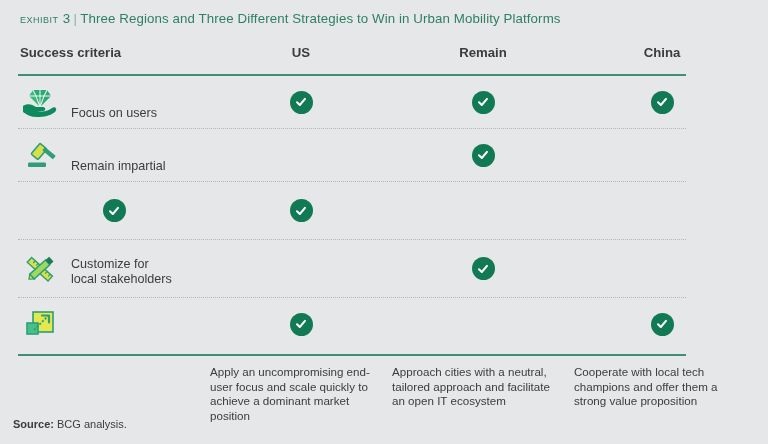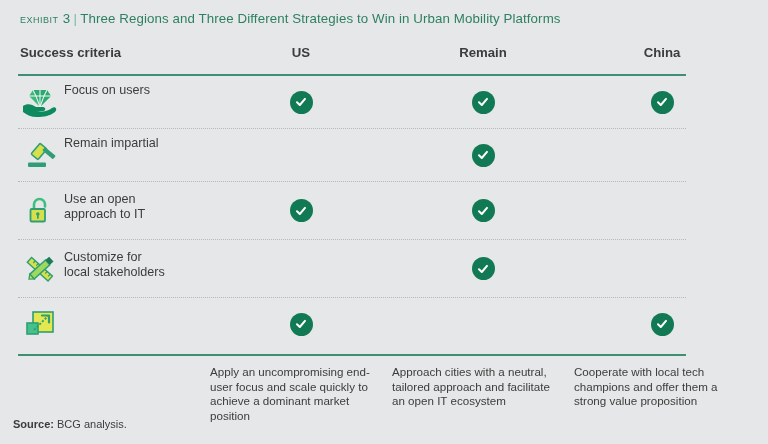--- a/index.html
+++ b/index.html
@@ -88,22 +88,22 @@
   .row-inner {
     display: grid;
     grid-template-columns: 192px 182px 182px 176px;
     align-items: center;
     min-height: 52px;
   }
   .row.tall .row-inner { min-height: 57px; }
 
   .crit-cell {
     display: flex;
-    align-items: flex-start;
-    gap: 4px;
+    align-items: flex-end;
+    gap: 11px;
     padding-left: 2px;
   }
   .icon-box {
     width: 40px;
     height: 38px;
     flex: 0 0 40px;
     display: flex;
     align-items: center;
     justify-content: center;
   }
@@ -246,32 +246,20 @@
             </span>
         </div>
         <div class="mark-cell">
           
         </div>
       </div>
     </div>
 
     <div class="row tall">
       <div class="row-inner">
-        <div class="crit-cell">
-          <span class="icon-box">
-            <svg width="34" height="34" viewBox="0 0 34 34">
-              <path d="M11 15 L11 10.5 A5.5 5.5 0 0 1 22 10.5 L22 12.5" stroke="#3fbf7f" stroke-width="2.6" fill="none" stroke-linecap="round"></path>
-              <rect x="7.5" y="15" width="14.5" height="12.5" rx="1.3" fill="#d7e04a" stroke="#2f9e76" stroke-width="1.8"></rect>
-              <circle cx="14.8" cy="20" r="1.8" fill="#2f9e76"></circle>
-              <rect x="14" y="20.5" width="1.7" height="4.2" fill="#2f9e76"></rect>
-            </svg>
-          </span>
-          <span class="crit-label">Use an open
-approach to IT</span>
-        </div>
         <div class="mark-cell">
           <span class="check">
               <svg width="14" height="14" viewBox="0 0 14 14">
                 <path d="M3 7.3 L5.8 10 L11 3.9" stroke="#ffffff" stroke-width="2" fill="none" stroke-linecap="round" stroke-linejoin="round"></path>
               </svg>
             </span>
         </div>
         <div class="mark-cell">
           <span class="check">
               <svg width="14" height="14" viewBox="0 0 14 14">

